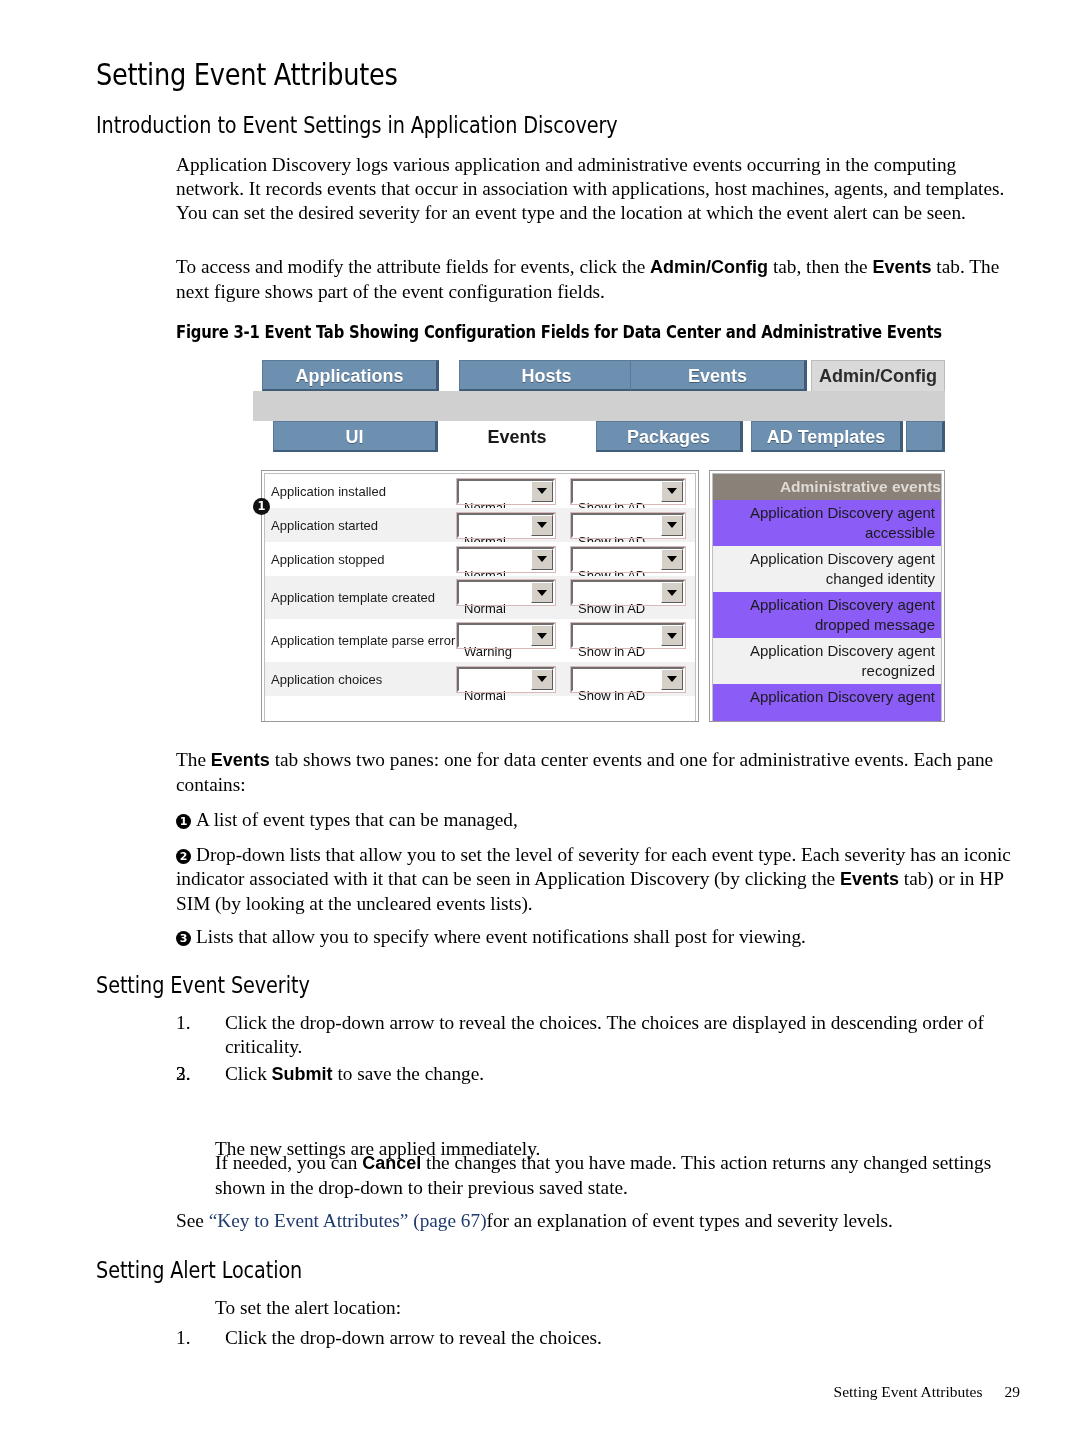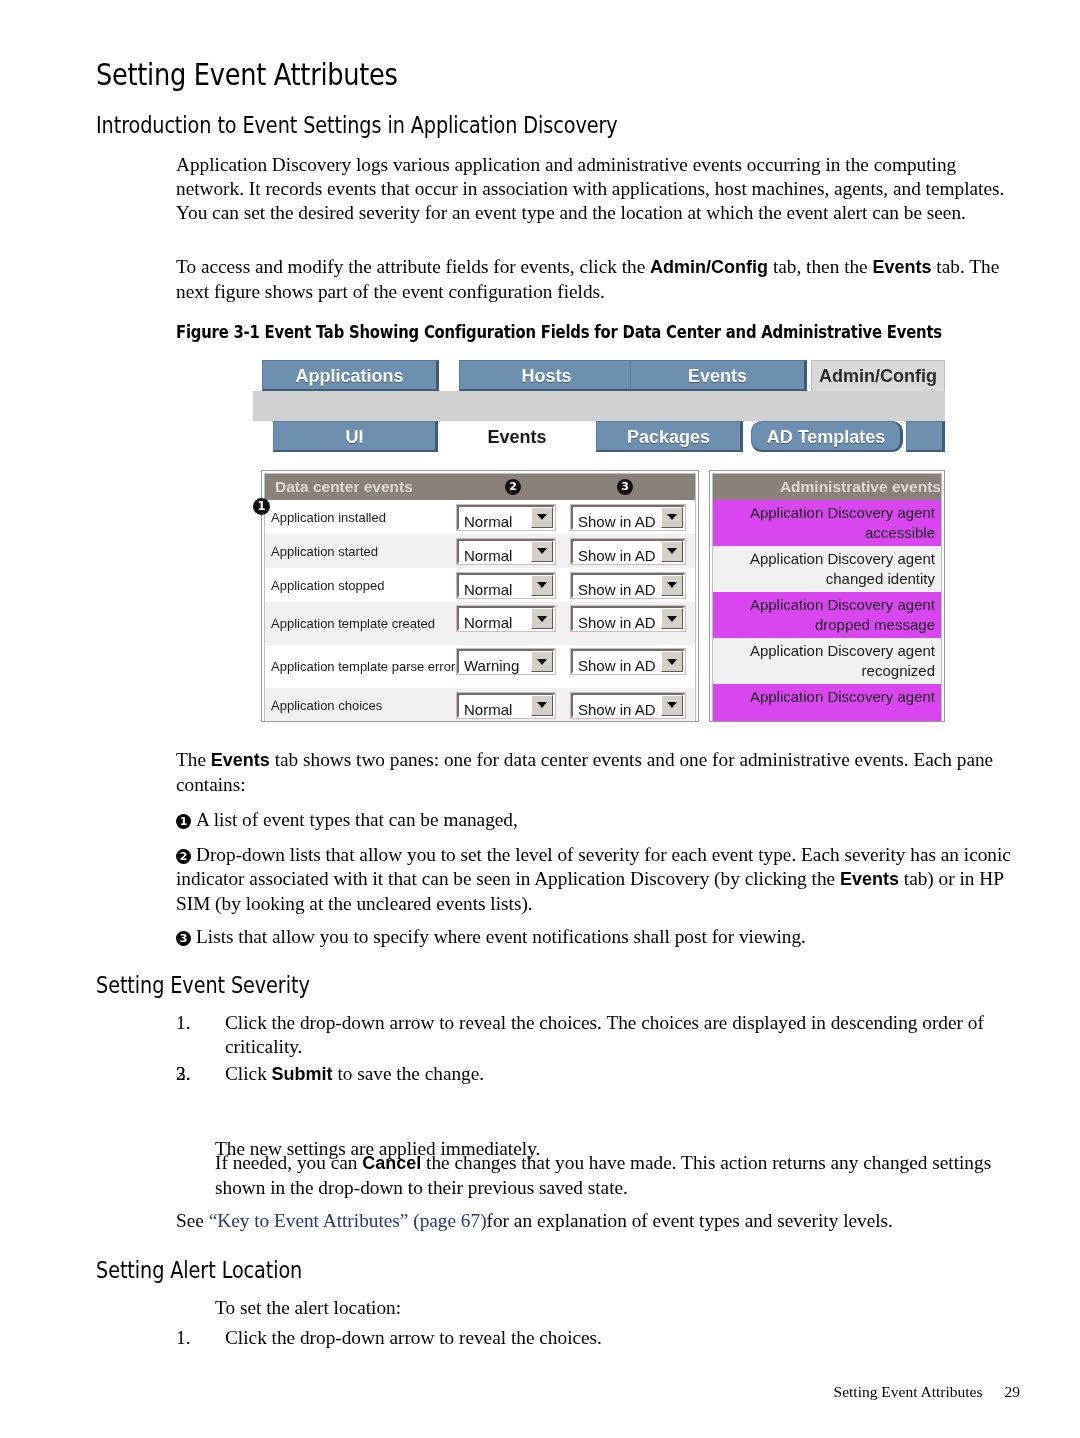--- a/index.html
+++ b/index.html
@@ -256,23 +256,23 @@
     display: inline-flex;
     align-items: stretch;
     height: 25px;
     background: #ffffff;
     border: 2px solid;
     border-color: #6e6e6e #ffffff #ffffff #6e6e6e;
     outline: 1px solid #d8b8b8;
     box-sizing: border-box;
   }
   .sel .seltext {
-    font-size: 15px;
+    font-size: 13px;
     line-height: 21px;
-    padding: 4px 5px;
+    padding: 16px 5px;
     white-space: nowrap;
     color: #101010;
     min-width: 62px;
   }
   .sel.wide .seltext { min-width: 78px; }
   .sel .arrowbox {
     width: 22px;
     background: #d4d0c8;
     border: 1px solid;
     border-color: #ffffff #5a5a5a #5a5a5a #ffffff;
@@ -286,21 +286,21 @@
     border-left: 5px solid transparent;
     border-right: 5px solid transparent;
     border-top: 6px solid #000;
   }
 
   .admin-row {
     font-size: 15px;
     line-height: 20px;
     color: #1a1a1a;
     padding: 3px 6px 3px 8px;
-    background: #d946ef;
+    background: #8b5cf6;
     min-height: 44px;
     box-sizing: border-box;
   }
   .admin-row.alt { background: #f1f1f1; }
 
   .fig-badge-1 {
     position: absolute;
     left: 0px;
     top: 138px;
     width: 17px; height: 17px;
@@ -336,37 +336,32 @@
     <div class="tab" style="left:377px; width:177px;">Events</div>
     <div class="tab active" style="left:558px; width:134px;">Admin/Config</div>
   </div>
 
   <div class="tabband"></div>
 
   <div class="tabrow" style="top:61px;">
     <div class="tab" style="left:20px; width:165px;">UI</div>
     <div class="tab active-white" style="left:188px; width:152px;">Events</div>
     <div class="tab" style="left:343px; width:147px;">Packages</div>
-    <div class="tab" style="left:498px; width:152px;border-radius:11px;">AD Templates</div>
+    <div class="tab" style="left:498px; width:152px;">AD Templates</div>
     <div class="tab stub" style="left:653px; width:39px;"></div>
   </div>
 
   <div class="subband"></div>
 
   <div class="fig-badge-1">1</div>
 
   <div class="panes">
 
     <div class="pane left">
       <div class="pane-inner">
-        <div class="pane-head">
-          <span>Data center events</span>
-          <span class="hdr-badge" style="left:240px;">2</span>
-          <span class="hdr-badge" style="left:352px;">3</span>
-        </div>
 
         <div class="row">
           <div class="evname">Application installed</div>
           <div class="cell">
             <div class="sel">
               <span class="seltext">Normal</span>
               <span class="arrowbox">
                   <span class="caret"></span>
                 </span>
             </div>

